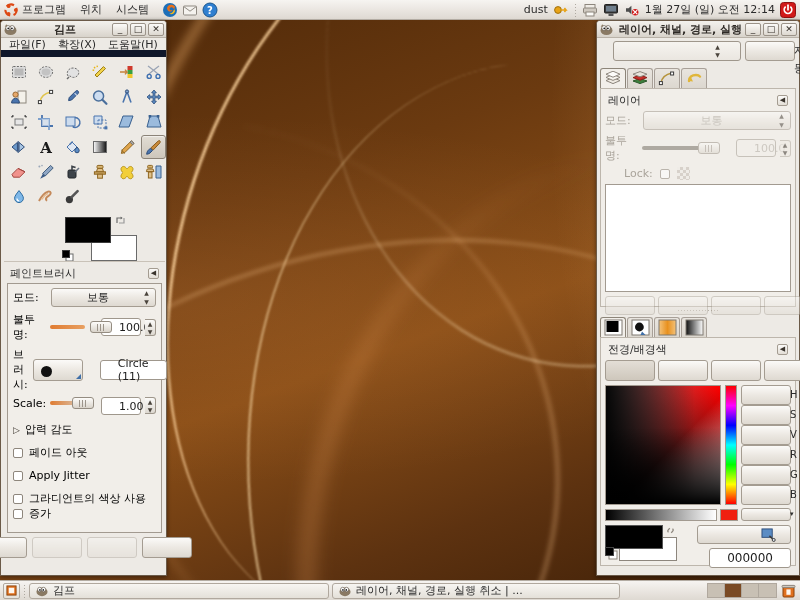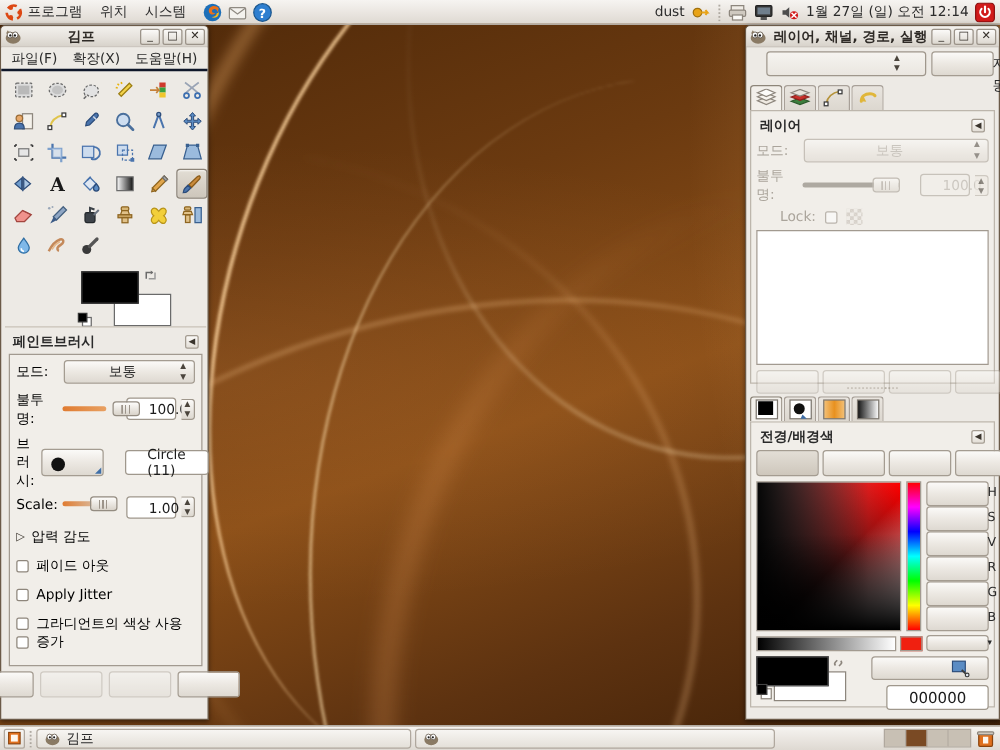--- a/index.html
+++ b/index.html
@@ -108,21 +108,21 @@
                 overflow:hidden; white-space:nowrap; }
   .wbtns { display:flex; gap:2px; }
   .wbtn {
     width:16px; height:13px;
     background: linear-gradient(180deg,#fbfaf8,#ddd8d0);
     border:1px solid #9b9389; border-radius:2px;
     font-size:9px; line-height:11px; text-align:center; color:#36312b;
     font-family:"DejaVu Sans", sans-serif;
   }
   .menubar { height:19px; display:flex; align-items:center; padding-left:3px; gap:2px;
-             background:#edeae5; border-bottom:2px solid #0f172a; }
+             background:#edeae5; border-bottom:7px solid #0f172a; }
   .menubar span { padding:1px 5px; font-size:11px; color:#2b2b2b; }
 
   .btn {
     background: linear-gradient(180deg,#fbfaf8 0%,#ece8e2 50%,#ded9d1 100%);
     border:1px solid #a49c91; border-radius:3px;
     font-size:11px; color:#2b2b2b; text-align:center;padding-left:48px;
   }
   .entry {
     background:#fff; border:1px solid #9f978c; border-radius:3px;
     font-size:11px; color:#1c1c1c; padding:1px 17px;margin-left:12px;
@@ -145,21 +145,21 @@
 
   
   .slider { position:relative; height:12px; flex:1; display:flex; align-items:center; }
   .slider .track { position:absolute; left:0; right:0; height:4px; border-radius:2px; }
   .slider .thumb { position:absolute; width:22px; height:12px;
     background: linear-gradient(180deg,#fdfcfa,#d9d3ca); border:1px solid #948c81; border-radius:3px; }
   .slider .thumb::after { content:""; position:absolute; left:6px; top:2px; width:9px; height:7px;
     background-image: repeating-linear-gradient(90deg,#9c948a 0 1px, transparent 1px 3px); }
 
   .pnl-head { display:flex; align-items:center; height:16px; padding:0 3px; }
-  .pnl-head b { font-size:11px; font-weight:bold; color:#2b2b2b; }
+  .pnl-head b { font-size:11px; font-weight:normal; color:#2b2b2b; }
   .arrow-box { margin-left:auto; width:11px; height:11px; border:1px solid #a49c91; border-radius:2px;
     background:linear-gradient(180deg,#fbfaf8,#e3ded6); font-size:7px; line-height:9px; text-align:center; color:#3a342d; }
 
   .tabrow { display:flex; align-items:flex-end; gap:1px; height:22px; padding-left:3px; }
   .tab { width:26px; height:20px; border:1px solid #a8a098; border-bottom:none;
          border-radius:3px 3px 0 0; background:linear-gradient(180deg,#e9e5df,#dcd7cf);
          display:flex; align-items:center; justify-content:center; }
   .tab.sel { background:#f2efea; border-color:#8d8579; }
 
   .iconbtn { width:30px; height:21px; display:flex; align-items:center; justify-content:center; }
@@ -1003,20 +1003,21 @@
     <div class="taskbtn" style="width:288px;">
       <span style="width:14px;height:13px;display:inline-block;">
         <svg width="14" height="13" viewBox="0 0 16 15">
             <ellipse cx="8" cy="9" rx="6.4" ry="5" fill="#8a7a64"></ellipse>
             <ellipse cx="5.3" cy="6.4" rx="2.4" ry="2.6" fill="#fff" stroke="#5b5145" stroke-width=".7"></ellipse>
             <ellipse cx="9.8" cy="6.4" rx="2.4" ry="2.6" fill="#fff" stroke="#5b5145" stroke-width=".7"></ellipse>
             <circle cx="5.6" cy="6.8" r="1" fill="#1c1c1c"></circle>
             <circle cx="9.5" cy="6.8" r="1" fill="#1c1c1c"></circle>
           </svg>
       </span>
+      <span>레이어, 채널, 경로, 실행 취소 | ...</span>
     </div>
 
     <div style="flex:1"></div>
 
     <div class="wsswitch">
       <span class="ws" style="background:#c8c0b4;border-right:1px solid #b0a89e;"></span>
       <span class="ws" style="background:#7a4a24;border-right:1px solid #b0a89e;"></span>
       <span class="ws" style="background:#c8c0b4;border-right:1px solid #b0a89e;"></span>
       <span class="ws" style="background:#c8c0b4;"></span>
     </div>

